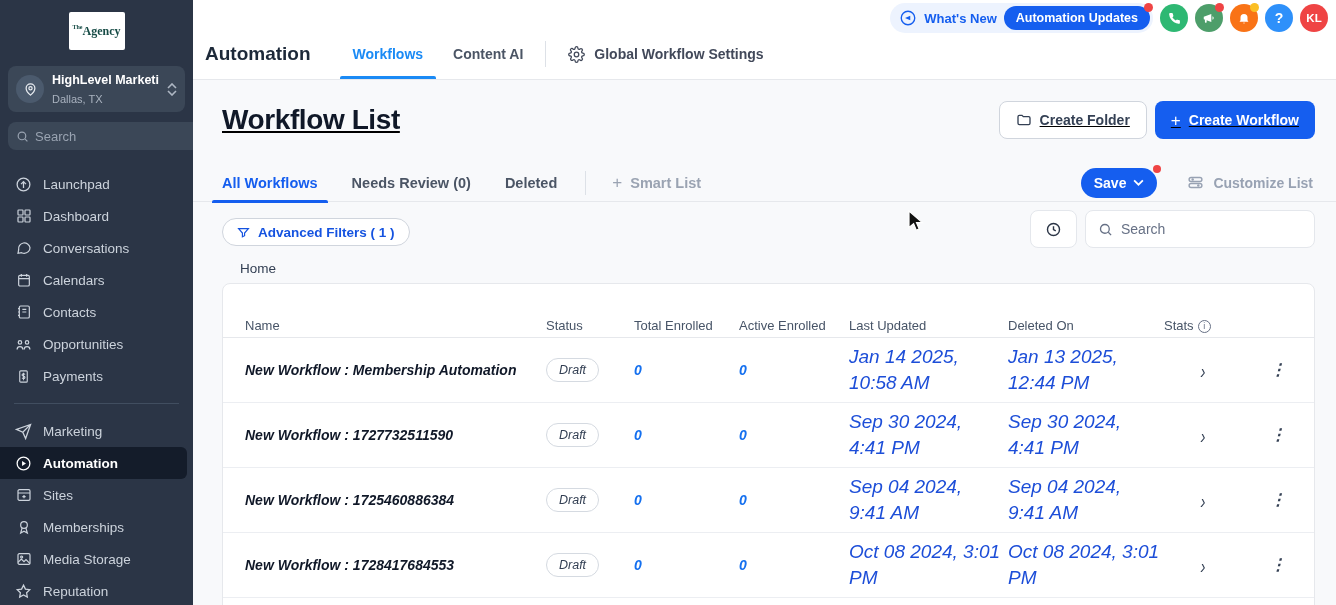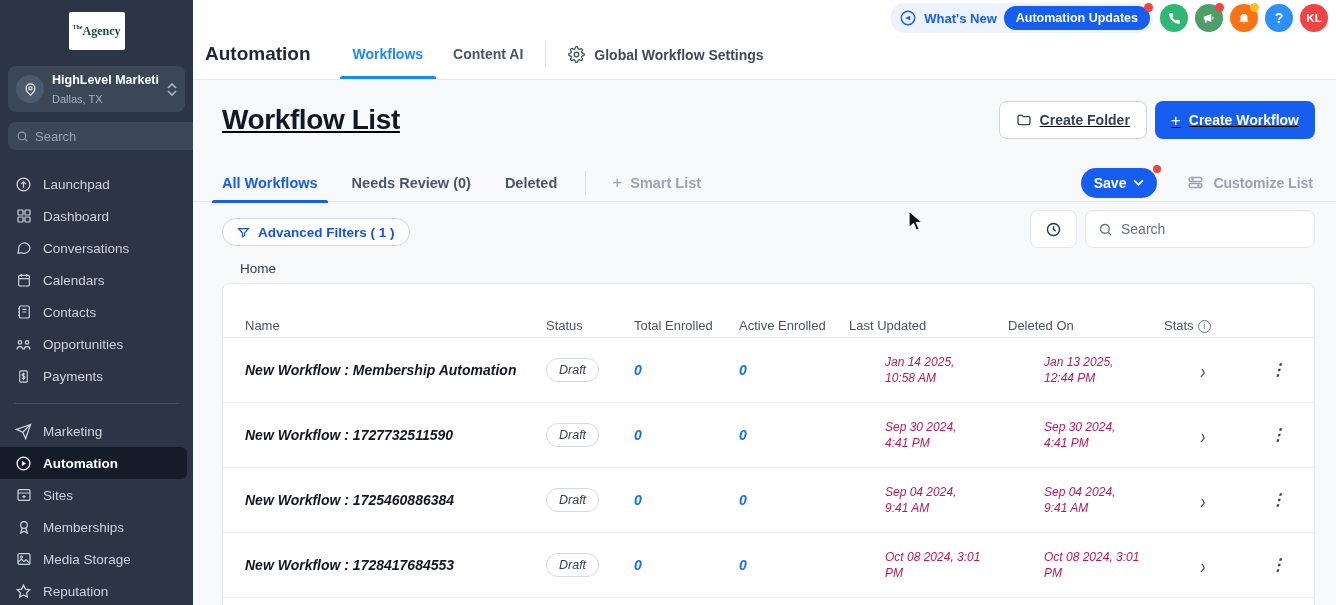--- a/index.html
+++ b/index.html
@@ -31,21 +31,21 @@
 
   
   .main { flex:1; display:flex; flex-direction:column; min-width:0; }
   .header { height:80px; background:#fff; border-bottom:1px solid #e6e8ec; position:relative; flex-shrink:0; }
   .nav-row { position:absolute; left:12px; bottom:0; height:50px; display:flex; align-items:center; }
   .nav-title { font-size:19px; font-weight:bold; color:#1d2939; margin-right:42px; }
   .hnav-tab { font-size:14px; font-weight:bold; color:#4b5565; margin-right:30px; height:50px; display:flex; align-items:center; position:relative; cursor:pointer; }
   .hnav-tab.active { color:#1a8af5; }
   .hnav-tab.active::after { content:""; position:absolute; left:-13px; right:-13px; bottom:0; height:3px; background:#1a8af5; border-radius:2px 2px 0 0; }
   .hnav-sep { width:1px; height:26px; background:#dde1e7; margin:0 22px 0 -8px; }
-  .global-settings { display:flex; align-items:flex-end; gap:9px; color:#42495a; font-size:14px; font-weight:bold; cursor:pointer; }
+  .global-settings { display:flex; align-items:center; gap:9px; color:#42495a; font-size:14px; font-weight:bold; cursor:pointer; }
   .topbar-right { position:absolute; top:3px; right:8px; display:flex; align-items:center; gap:7px; }
   .whatsnew-pill { display:flex; align-items:center; gap:7px; background:#edf3fe; border-radius:999px; padding:3px 3px 3px 9px; cursor:pointer; }
   .wn-text { color:#155eef; font-weight:bold; font-size:13px; }
   .updates-pill { background:#155eef; color:#fff; font-weight:bold; font-size:12.5px; padding:5px 12px; border-radius:999px; position:relative; }
   .updates-dot { position:absolute; top:-3px; right:-3px; width:9px; height:9px; border-radius:50%; background:#ef4444; }
   .circle-btn { width:28px; height:28px; border-radius:50%; display:flex; align-items:center; justify-content:center; color:#fff; position:relative; cursor:pointer; flex-shrink:0; }
   .cb-phone { background:#2eb873; }
   .cb-mega { background:#4d9e6a; }
   .cb-bell { background:#f97316; }
   .cb-help { background:#2e90fa; font-size:14px; font-weight:bold; }
@@ -85,21 +85,21 @@
 
   .table-card { margin-top:7px; background:#fff; border:1px solid #e6e8ec; border-radius:8px; height:340px; overflow:hidden; }
   .t-head, .t-row { display:grid; grid-template-columns:323px 88px 105px 110px 159px 156px 78px 1fr; align-items:center; }
   .t-head { min-height:54px; border-bottom:1px solid #e6e8ec; color:#475467; font-size:13px; }
   .t-head .cell { padding-right:12px; line-height:1.4;margin-top:32px; }
   .cell:first-child { padding-left:22px; }
   .t-row { min-height:65px; border-bottom:1px solid #eceef2;font-style:italic; }
   .name { font-weight:bold; color:#101828; font-size:14px; padding-right:24px; }
   .draft { display:inline-block; border:1px solid #d5dae1; border-radius:999px; padding:4px 12px; font-size:12.5px; color:#344054; background:#fff; }
   .cnt { color:#1570ef; font-weight:bold; font-size:14px; cursor:pointer; }
-  .dt { color:#be185d; font-size:12px; line-height:1.35;margin-left:36px; }
+  .dt { color:#1d4ed8; font-size:19px; line-height:1.35; }
   .chev { color:#344054; font-size:15px; justify-self:center; cursor:pointer; transform:scaleY(1.3); }
   .kebab { color:#344054; font-size:16px; font-weight:bold; justify-self:center; cursor:pointer; letter-spacing:0; line-height:0.55; text-align:center; }
   .stats-info { display:inline-flex; align-items:center; gap:4px; }
   .info-i { width:13px; height:13px; border:1px solid #667085; border-radius:50%; display:inline-flex; align-items:center; justify-content:center; font-size:9px; color:#667085; }
 
   .cursor { position:absolute; left:908px; top:210px; z-index:50; pointer-events:none; }
   svg.ic { display:block; }
 </style>
 </head>
 <body>

